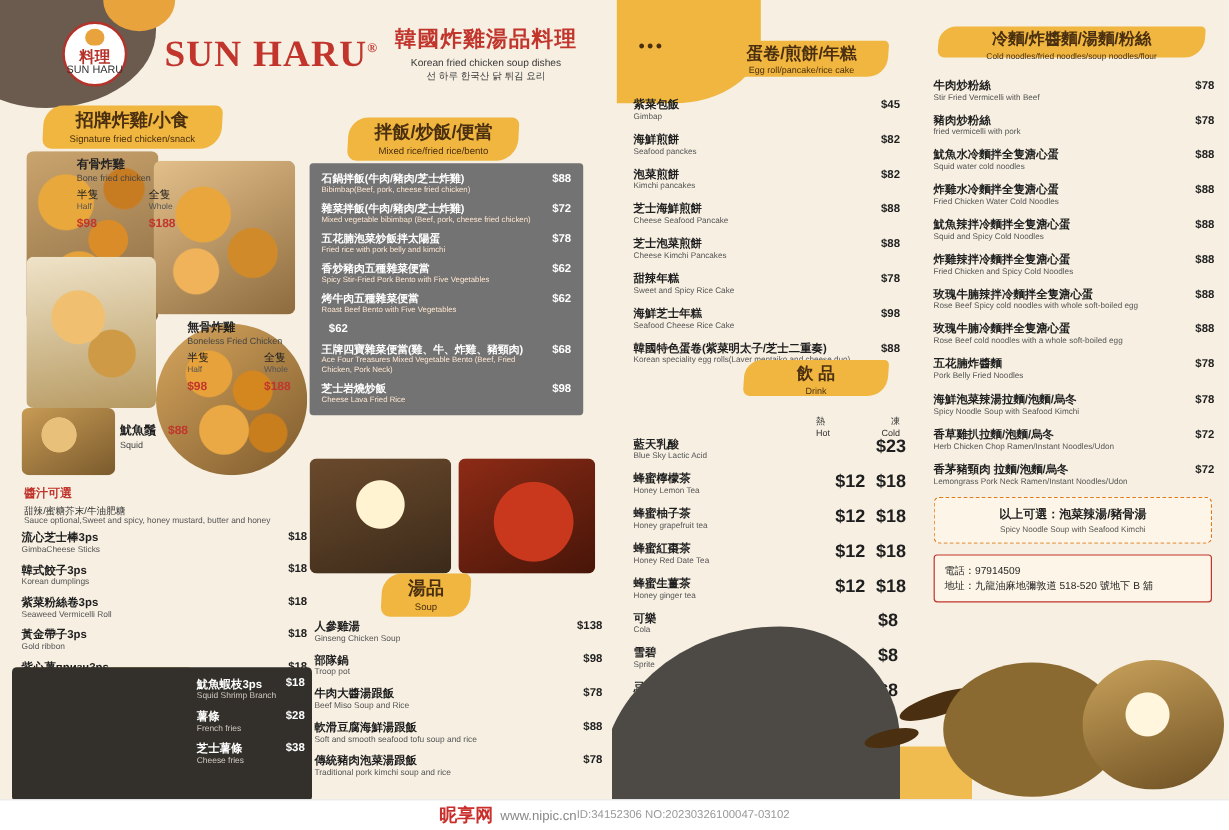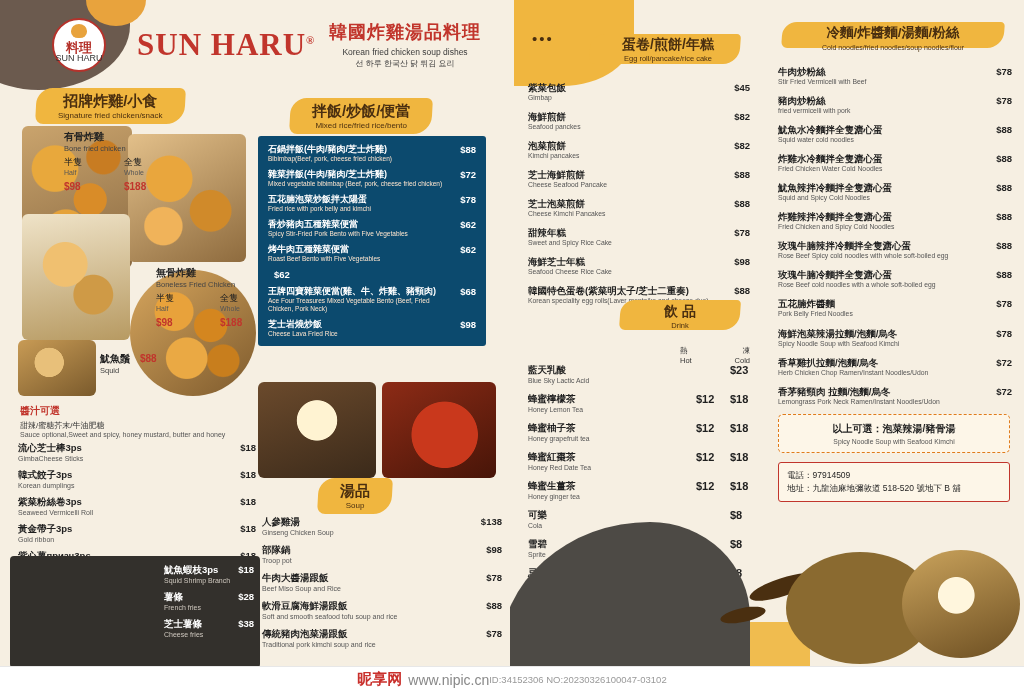--- a/index.html
+++ b/index.html
@@ -157,21 +157,21 @@
     position:absolute; left:10px; bottom:24px; width:250px; height:112px;
     background:#33302c; border-radius:4px;
   }
   .darkbox .sl-name .cn, .darkbox .sl-price { color:#fff; }
   .darkbox .sl-name .en { color:#cfc8bf; }
   .darkbox .list { position:absolute; left:154px; top:8px; width:90px; }
 
   
   .orangebox {
     position:absolute; left:258px; top:136px; width:228px; padding:8px 10px;
-    background:#0c4a6e; border-radius:3px;
+    background:#737373; border-radius:3px;
   }
   .ob-item { display:flex; justify-content:space-between; margin-bottom:6px; }
   .ob-item .cn { font-size:9px; color:#fff; font-weight:bold; line-height:1.25; }
   .ob-item .en { font-size:6.5px; color:#ffe6cf; line-height:1.2; }
   .ob-item .p { font-size:9.5px; color:#fff; font-weight:bold; white-space:nowrap; padding-left:6px; }
 
   .soup-title { position:absolute; left:318px; top:478px; }
   .souplist { position:absolute; left:262px; top:516px; width:240px; }
   .sp-item { display:flex; justify-content:space-between; margin-bottom:8px; }
   .sp-item .cn { font-size:9.5px; color:#1f1f1f; font-weight:bold; }
@@ -215,21 +215,21 @@
   .drink-title { position:absolute; left:110px; top:303px; width:120px; text-align:center; }
   .drink-title .cn { font-size:14px; font-weight:bold; color:#4a2f10; }
   .drink-title .en { font-size:7.5px; color:#4a2f10; }
   .drink-head { position:absolute; left:170px; top:346px; width:70px; display:flex; justify-content:space-between; }
   .drink-head span { font-size:7.5px; color:#333; }
   .drinklist { position:absolute; left:18px; top:364px; width:222px; }
   .d-item { display:flex; justify-content:space-between; margin-bottom:9px; }
   .d-item .cn { font-size:9.5px; color:#1f1f1f; font-weight:bold; }
   .d-item .en { font-size:6.8px; color:#555; }
   .d-prices { display:flex; gap:14px; }
-  .d-prices span { font-size:11px; color:#1f1f1f; font-weight:bold; width:20px; text-align:left; }
+  .d-prices span { font-size:15px; color:#1f1f1f; font-weight:bold; width:20px; text-align:center; }
 
   .promo {
     position:absolute; left:268px; top:414px; width:232px; padding:7px 8px;
     border:1.5px dashed #e07b1b; border-radius:5px; text-align:center; background:#fdf6e8;
   }
   .promo .l1 { font-size:10px; font-weight:bold; color:#1f1f1f; }
   .promo .l2 { font-size:6.8px; color:#555; margin-top:2px; }
   .contact {
     position:absolute; left:268px; top:462px; width:232px; padding:6px 8px;
     border:1px solid #c1352c; border-radius:3px; background:#fdf6e8;
@@ -260,21 +260,21 @@
   .r-wave { position:absolute; left:120px; bottom:0; width:180px; height:70px; background:#f0b63f; border-radius:60% 0 0 0; opacity:.9; }
 
   
   .footer-bar {
     position:absolute; left:0; bottom:0; width:1024px; height:26px;
     background:#ffffff; display:flex; align-items:center; justify-content:center;
     padding:0 8px; border-top:1px solid #e7e7e7;
   }
   .wm { display:flex; align-items:center; gap:6px; }
   .wm-logo { font-size:15px; font-weight:bold; color:#c9302c; font-family:"Liberation Serif", serif; }
-  .wm-url { font-size:14px; color:#888; }
+  .wm-url { font-size:11px; color:#888; }
   .wm-id { font-size:9.5px; color:#999; }
 </style>
 </head>
 <body>
 
 <div class="page">
 
   <div class="left">
     <div class="blob-tl"></div>
     <div class="blob-tl2"></div>

